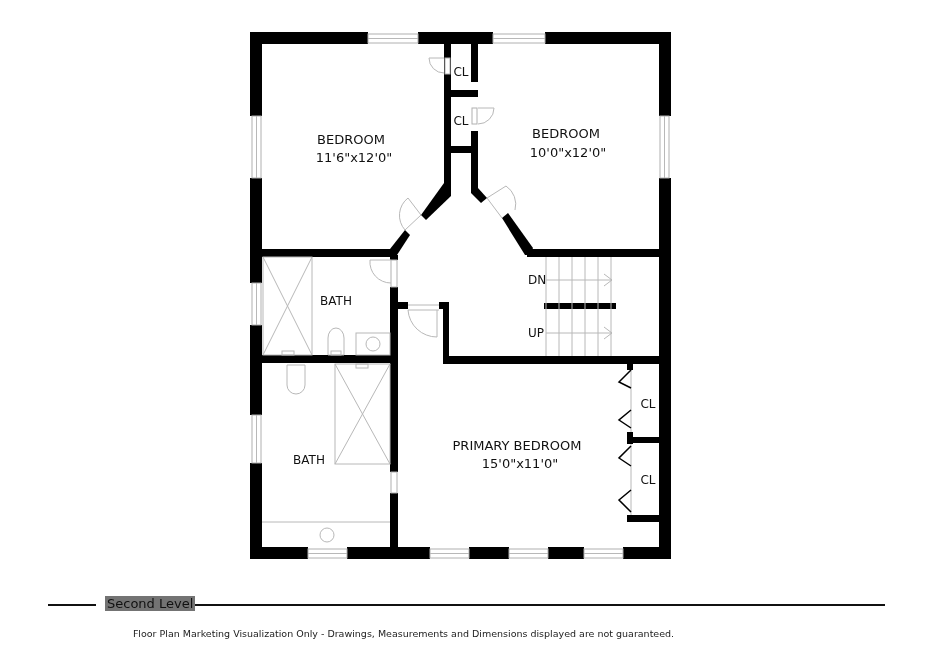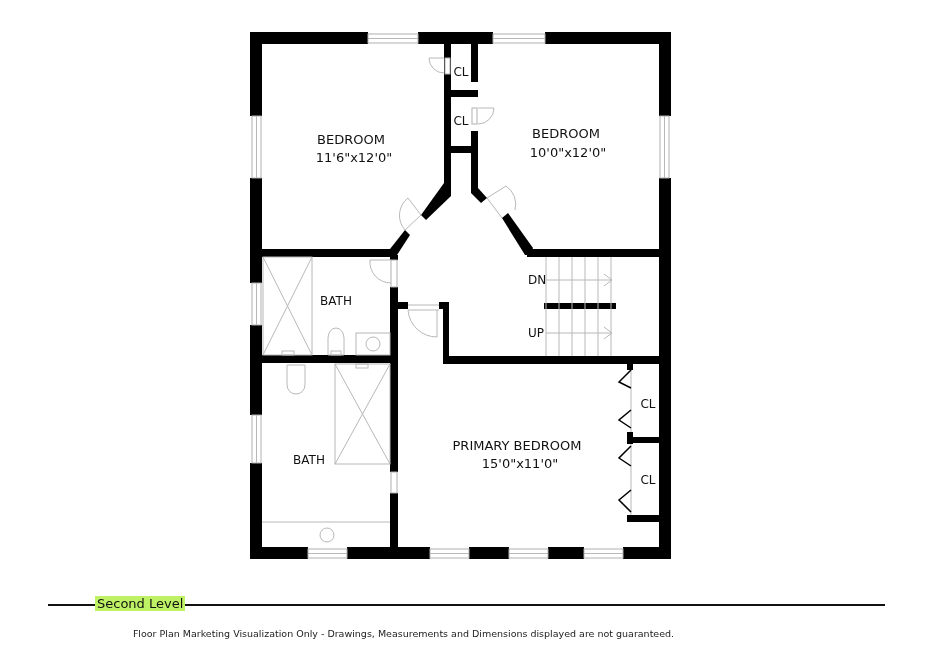--- a/index.html
+++ b/index.html
@@ -4,22 +4,22 @@
 <style>
   html, body { margin: 0; padding: 0; background: #ffffff; }
   body { width: 930px; height: 657px; position: relative; overflow: hidden;
          font-family: "DejaVu Sans", sans-serif; }
   #plan { position: absolute; left: 0; top: 0; width: 930px; height: 657px; }
   .wall { fill: #000000; }
   .thin { stroke: #b8b8b8; stroke-width: 1; fill: none; }
   .win  { fill: #ffffff; stroke: #b0b0b0; stroke-width: 1; }
   .lbl  { font-family: "DejaVu Sans", sans-serif; font-size: 13px; fill: #111111; }
   .lbl-sm { font-family: "DejaVu Sans", sans-serif; font-size: 12px; fill: #111111; }
-  .level { position: absolute; left: 95px; top: 596px; font-size: 13px; color: #111;
-           background: #bef264; padding: 0 2px; font-family: "DejaVu Sans", sans-serif; }
+  .level { position: absolute; left: 105px; top: 596px; font-size: 13px; color: #111;
+           background: #737373; padding: 0 2px; font-family: "DejaVu Sans", sans-serif; }
   .level-line { position: absolute; top: 604px; height: 2px; background: #111; }
   .disclaimer { position: absolute; left: 0; width: 807px; top: 628px; text-align: center;
                 font-size: 9.5px; color: #222; font-family: "DejaVu Sans", sans-serif; }
 </style>
 </head>
 <body>
 
 <svg id="plan" viewBox="0 0 930 657" xmlns="http://www.w3.org/2000/svg">
 
   <g>

